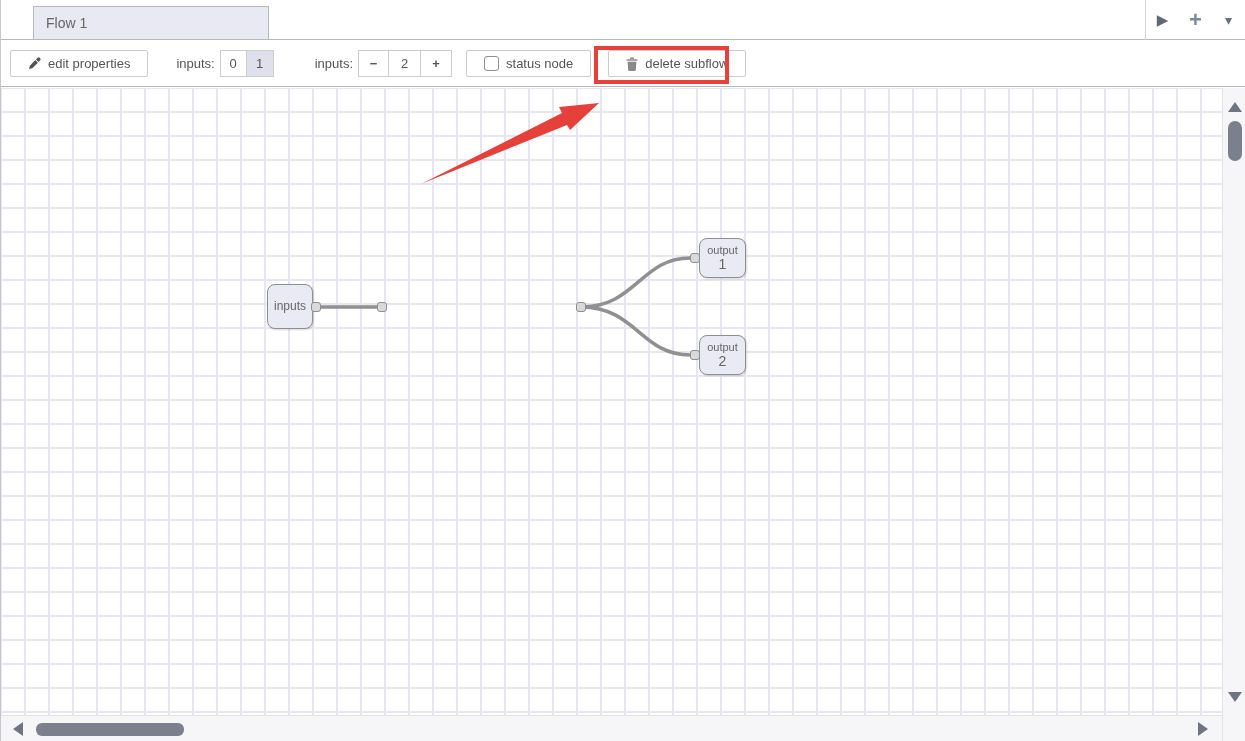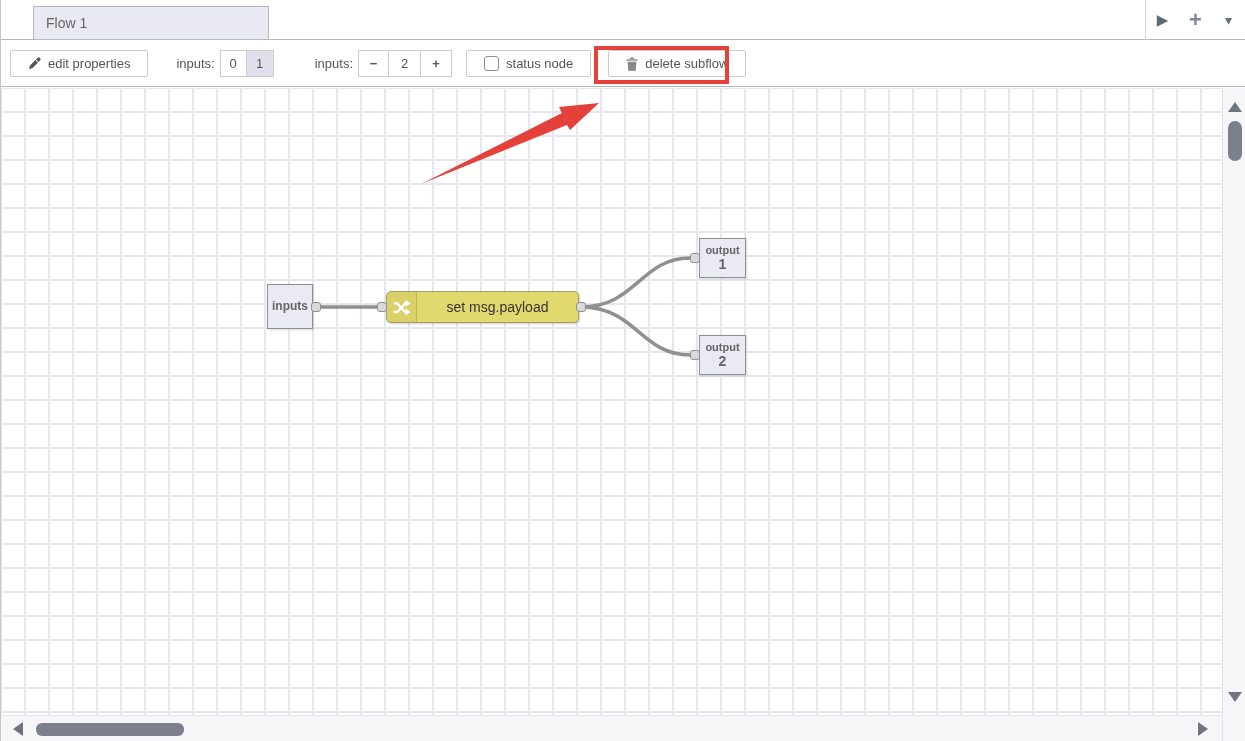--- a/index.html
+++ b/index.html
@@ -38,22 +38,22 @@
   .btn-delete { margin-left:17px; }
 
   
   .canvas { position:absolute; left:0; top:88px; width:1221px; height:627px; background:#fff; cursor:crosshair;
     background-image:
       linear-gradient(to right, #e5e6f2 2px, transparent 2px),
       linear-gradient(to bottom, #e5e6f2 2px, transparent 2px);
     background-size:24px 24px; background-position:-1px -1px; }
   .wires { position:absolute; left:0; top:0; width:1221px; height:627px; }
   .node { position:absolute; display:flex; align-items:center; justify-content:center; cursor:move; }
-  .port-node { background:#e9eaf4; border:1px solid #8f8f8f; border-radius:0; color:#666;
-    box-shadow:1px 1px 2px rgba(0,0,0,0.15); flex-direction:column; line-height:1.15;font-weight:bold; }
+  .port-node { background:#e9eaf4; border:1px solid #8f8f8f; border-radius:8px; color:#666;
+    box-shadow:1px 1px 2px rgba(0,0,0,0.15); flex-direction:column; line-height:1.15; }
   .node-input  { left:266px; top:196px; width:46px; height:45px; font-size:12px; }
   .node-output1{ left:698px; top:150px; width:47px; height:40px; }
   .node-output2{ left:698px; top:247px; width:47px; height:40px; }
   .port-node .small { font-size:11px; }
   .port-node .num { font-size:14px; }
   .node-change { left:385px; top:203px; width:193px; height:32px; background:#e2d96e; border:1px solid #a3a069; border-radius:5px;
     box-shadow:1px 1px 2px rgba(0,0,0,0.2); justify-content:flex-start; }
   .node-icon-area { width:30px; height:100%; background:rgba(0,0,0,0.04); border-right:1px solid rgba(0,0,0,0.12); display:flex; align-items:center; justify-content:center; border-radius:4px 0 0 4px; }
   .node-change .node-label { flex:1; text-align:center; font-size:14px; color:#333; }
   .port { position:absolute; width:10px; height:10px; background:#d9d9d9; border:1px solid #8f8f8f; border-radius:3px; cursor:crosshair; }
@@ -146,35 +146,20 @@
         <path d="M315,219 L381,219"></path>
         <path d="M580,219 C635,219 640,170 689,170"></path>
         <path d="M580,219 C635,219 640,267 689,267"></path>
       </g>
     </svg>
 
     <div class="node port-node node-input">
       <span>inputs</span>
     </div>
 
-    <div class="node node-change">
-      <div class="node-icon-area">
-        <span style="display:inline-flex;">
-          <svg width="19" height="19" viewBox="0 0 21 21">
-            <g fill="none" stroke="#fff" stroke-width="2.6">
-              <path d="M2,6 h3.8 L14.5,15.5 h1.5"></path>
-              <path d="M2,15.5 h3.8 L14.5,6 h1.5"></path>
-            </g>
-            <path fill="#fff" d="M15,2.2 l5.5,3.8 -5.5,3.8 z"></path>
-            <path fill="#fff" d="M15,11.7 l5.5,3.8 -5.5,3.8 z"></path>
-          </svg>
-        </span>
-      </div>
-      <span class="node-label">set msg.payload</span>
-    </div>
 
     <div class="node port-node node-output1">
       <span class="small">output</span>
       <span class="num">1</span>
     </div>
 
     <div class="node port-node node-output2">
       <span class="small">output</span>
       <span class="num">2</span>
     </div>

